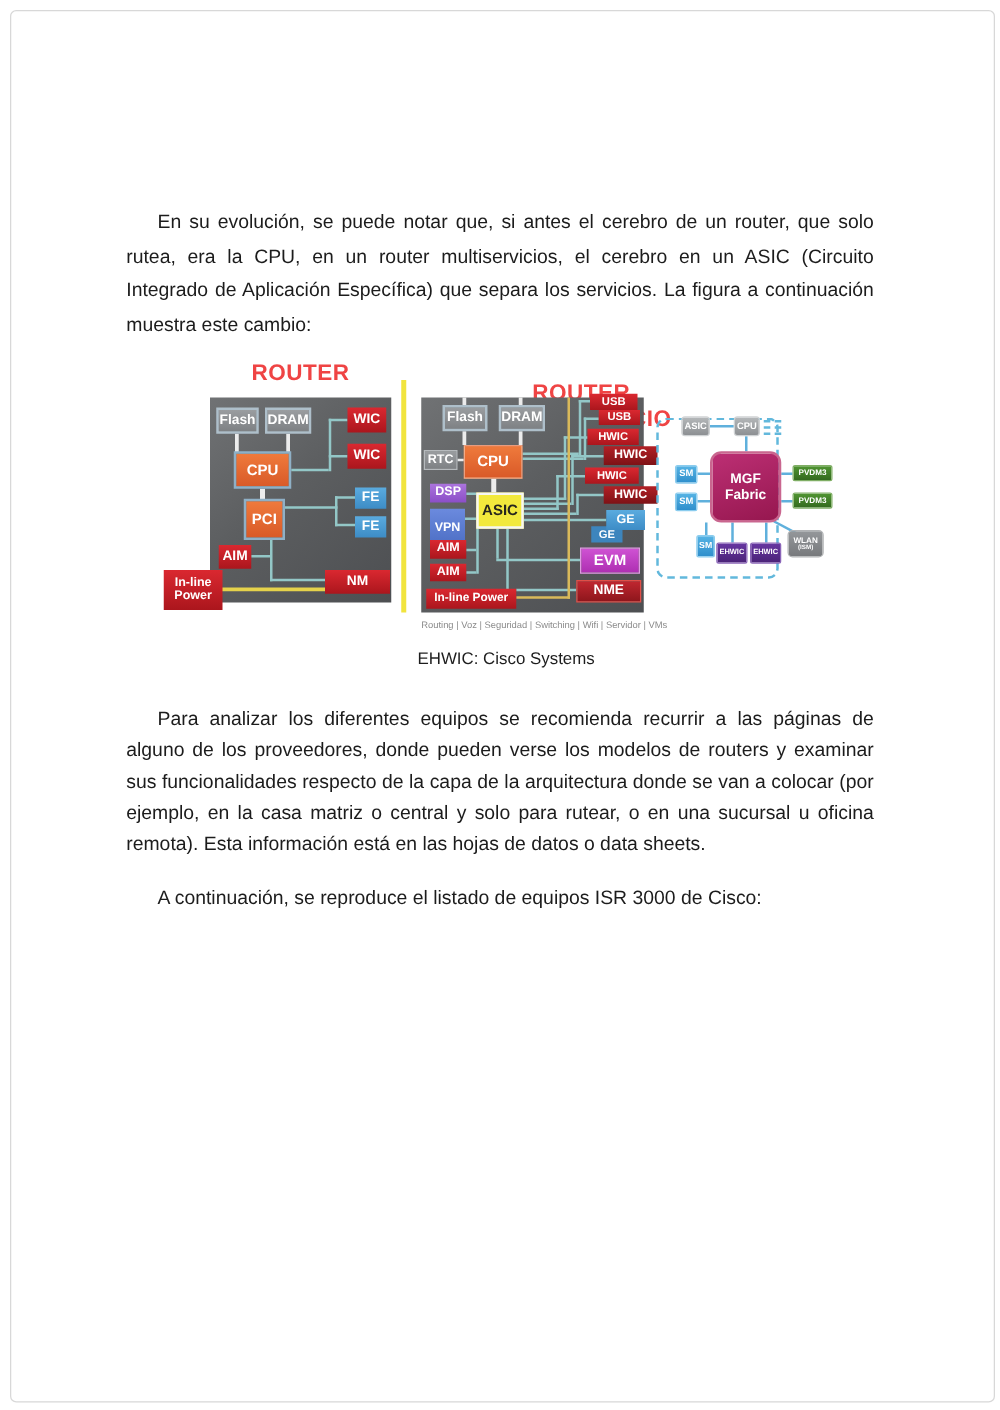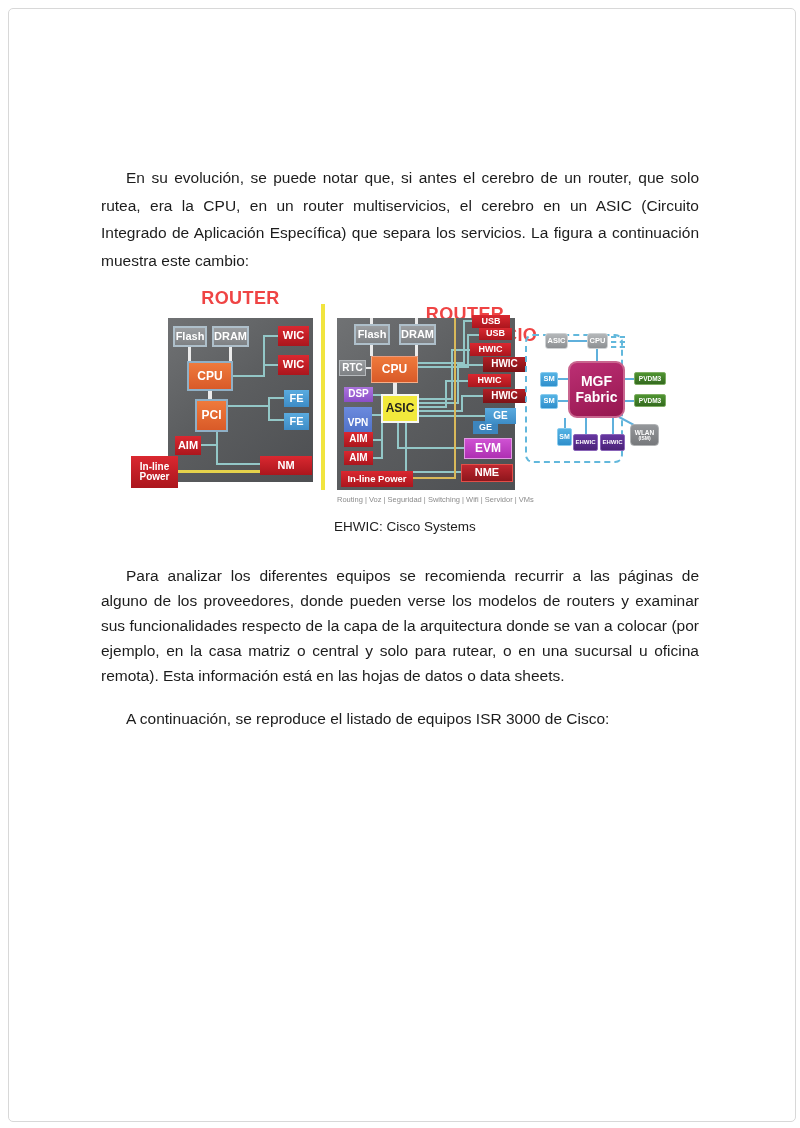--- a/index.html
+++ b/index.html
@@ -45,21 +45,21 @@
   .blul{background:#5fb0dc;}
   .services{position:absolute;left:337px;top:495px;font-size:7.5px;color:#8b8b8b;
        white-space:nowrap;}
   
   .fabric-box{position:absolute;display:flex;flex-direction:column;align-items:center;
        justify-content:center;color:#fff;font-weight:700;box-sizing:border-box;
        text-align:center;line-height:1.1;}
   .fgray{background:linear-gradient(180deg,#b4b7b9,#8d9093);border:1px solid #cfd2d4;border-radius:3px;}
   .fsm{background:linear-gradient(180deg,#55b3e4,#2f8fcc);border:1px solid #8accee;border-radius:2px;}
   .mgf{background:linear-gradient(160deg,#bc2f74,#96174f);border:2px solid #c9668f;border-radius:9px;
-       font-size:14px;}
+       font-size:11px;}
   .pvdm{background:linear-gradient(180deg,#4f9431,#346a1f);border:1px solid #7fae64;border-radius:2px;}
   .ehwic{background:linear-gradient(180deg,#6636a0,#4b2378);border:1px solid #8a64b8;border-radius:2px;}
   .wlan{background:linear-gradient(180deg,#94979a,#77797c);border:1px solid #b0b2b4;border-radius:4px;}
   .dashed-frame{position:absolute;border:2px dashed #62b8dc;border-radius:8px;}
   .darrow{position:absolute;width:14px;height:0;border-top:2px dashed #62b8dc;}
 </style>
 </head>
 <body>
 
 <div class="page-border"></div>

